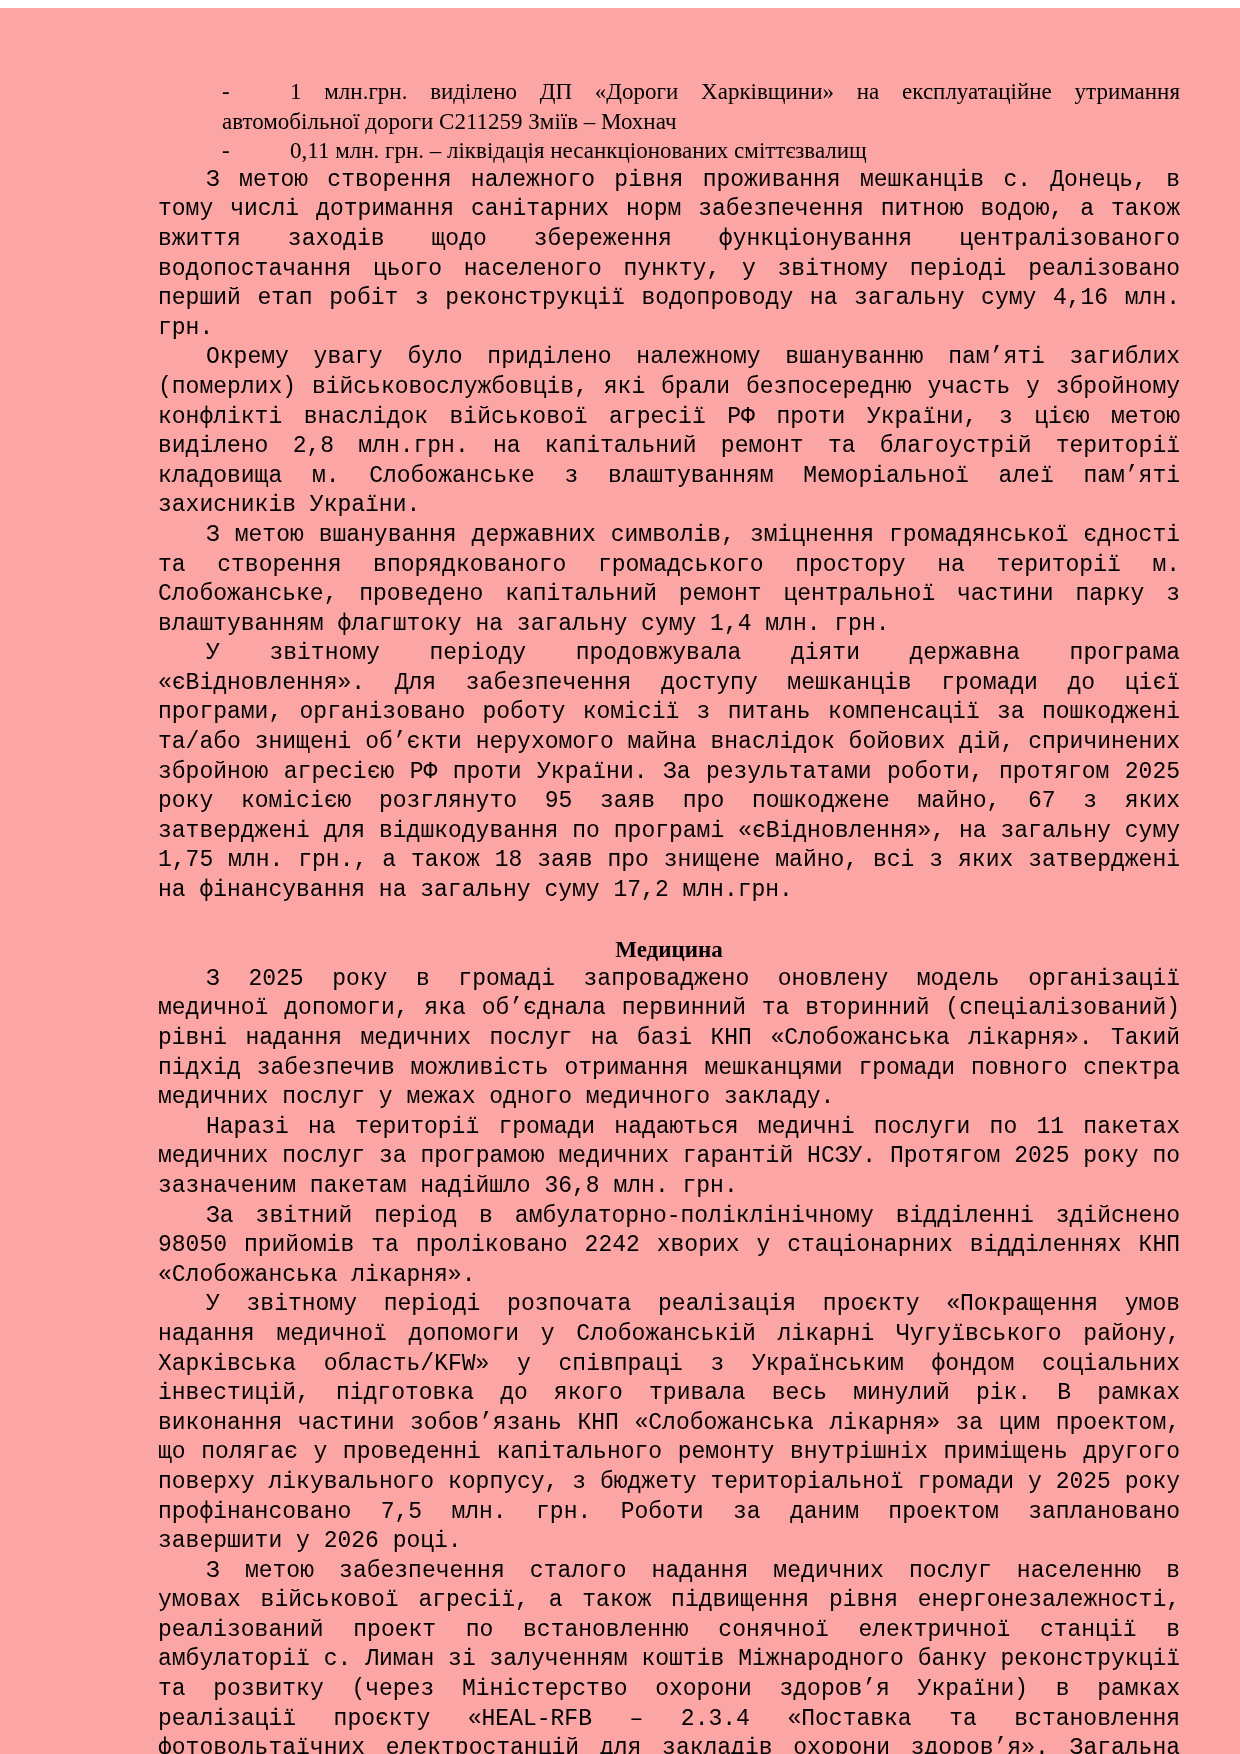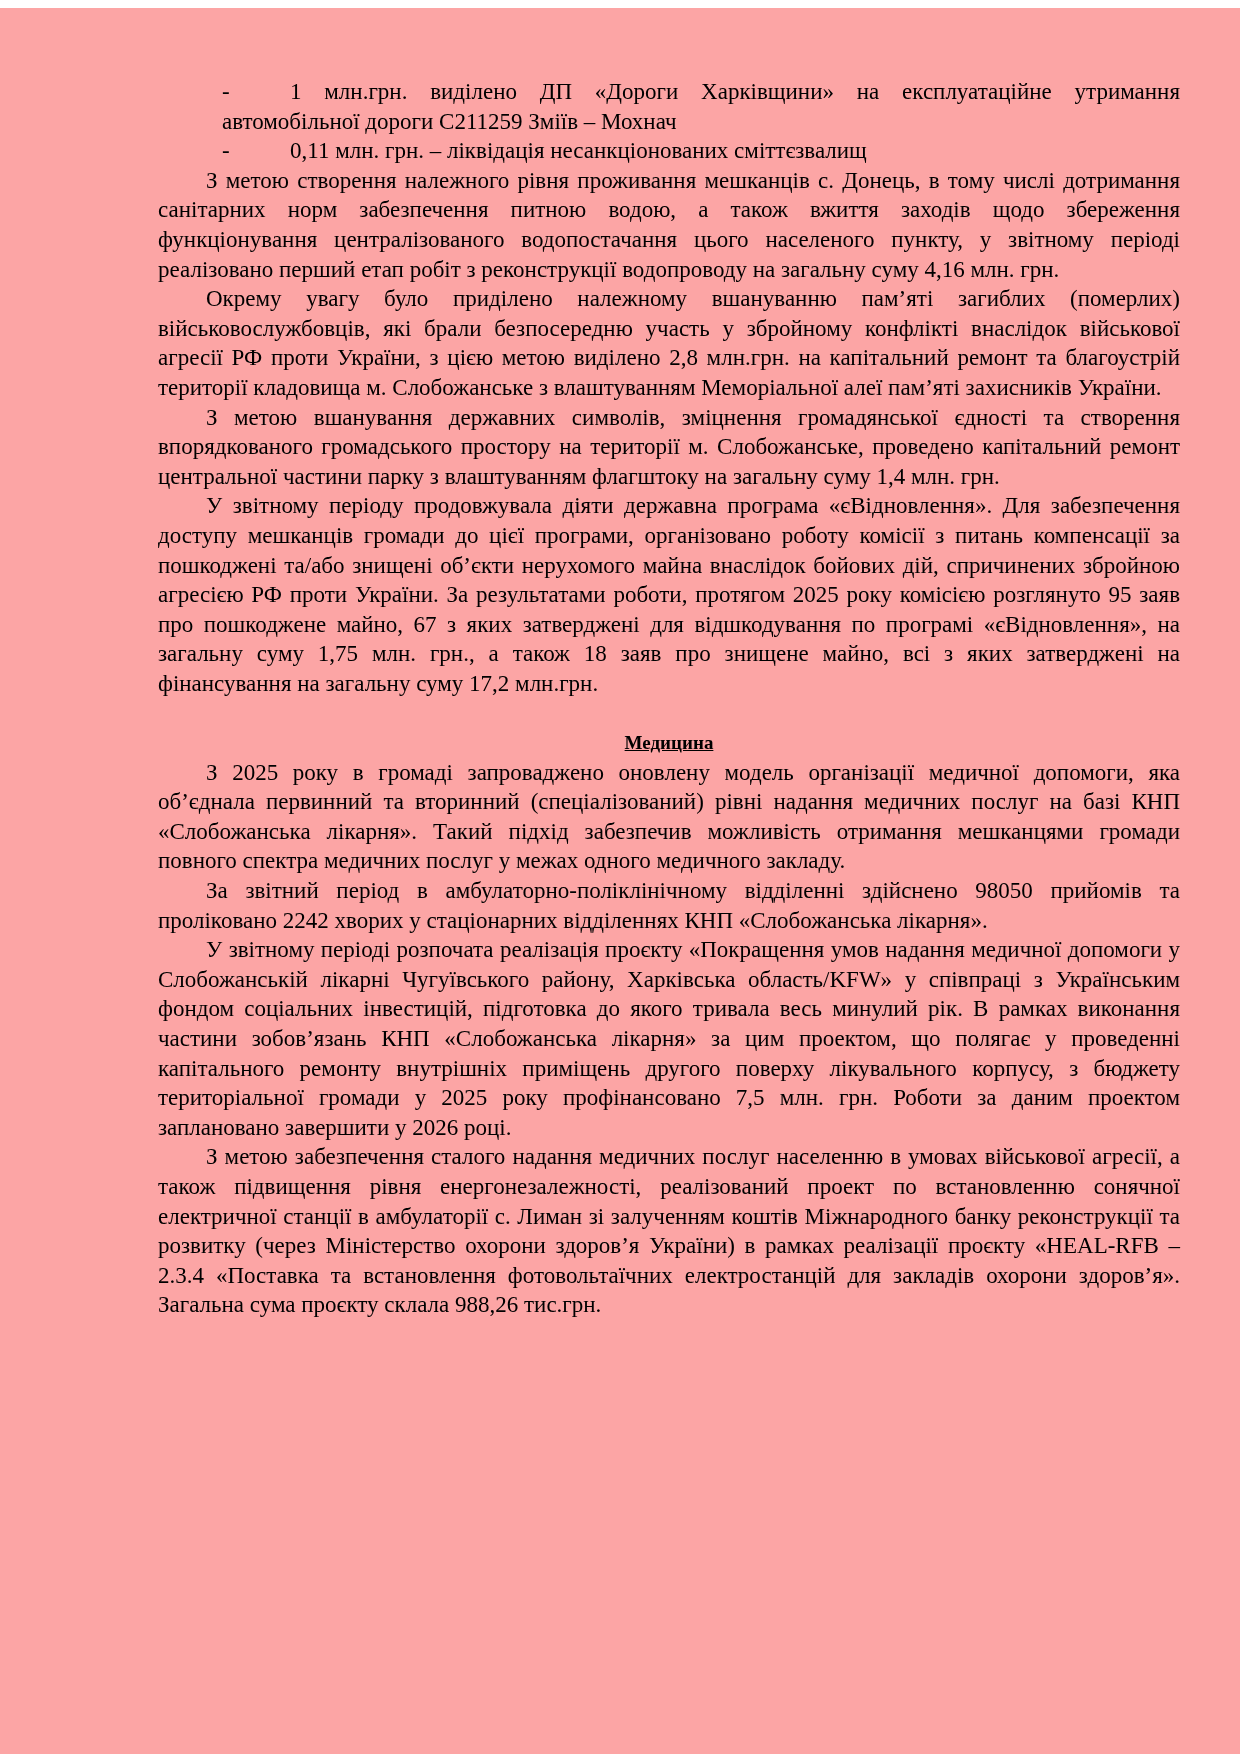--- a/index.html
+++ b/index.html
@@ -13,28 +13,27 @@
     font-family: "Liberation Serif", "DejaVu Serif", serif;
     font-size: 23px;
     line-height: 29.6px;
     box-sizing: border-box;
     padding: 69px 60px 40px 158px;
     overflow: hidden;
   }
   p { margin: 0; text-align: justify; }
   .bullet { margin-left: 64px; }
   .bullet .marker { display: inline-block; width: 68px; }
-  .para { text-indent: 48px; }
+  .para { text-indent: 48px; font-family: Liberation Mono, monospace; }
   .heading {
     margin: 29.6px 0 0 0;
-    font-size: 19px;
+    font-size: 23px;
     line-height: 29.6px;
     font-weight: bold;
     text-align: center;
-    text-decoration: underline;
   }
 </style>
 </head>
 <body>
 
 <div class="page">
 
   <p class="bullet">
     <span class="marker">-</span><span>1 млн.грн. виділено ДП «Дороги Харківщини» на експлуатаційне утримання автомобільної дороги С211259 Зміїв – Мохнач</span>
   </p>
@@ -43,17 +42,18 @@
   </p>
 
   <p class="para">З метою створення належного рівня проживання мешканців с. Донець, в тому числі дотримання санітарних норм забезпечення питною водою, а також вжиття заходів щодо збереження функціонування централізованого водопостачання цього населеного пункту, у звітному періоді реалізовано перший етап робіт з реконструкції водопроводу на загальну суму 4,16 млн. грн.</p>
   <p class="para">Окрему увагу було приділено належному вшануванню пам’яті загиблих (померлих) військовослужбовців, які брали безпосередню участь у збройному конфлікті внаслідок військової агресії РФ проти України, з цією метою виділено 2,8 млн.грн. на капітальний ремонт та благоустрій території кладовища м. Слобожанське з влаштуванням Меморіальної алеї пам’яті захисників України.</p>
   <p class="para">З метою вшанування державних символів, зміцнення громадянської єдності та створення впорядкованого громадського простору на території м. Слобожанське, проведено капітальний ремонт центральної частини парку з влаштуванням флагштоку на загальну суму 1,4 млн. грн.</p>
   <p class="para">У звітному періоду продовжувала діяти державна програма «єВідновлення». Для забезпечення доступу мешканців громади до цієї програми, організовано роботу комісії з питань компенсації за пошкоджені та/або знищені об’єкти нерухомого майна внаслідок бойових дій, спричинених збройною агресією РФ проти України. За результатами роботи, протягом 2025 року комісією розглянуто 95 заяв про пошкоджене майно, 67 з яких затверджені для відшкодування по програмі «єВідновлення», на загальну суму 1,75 млн. грн., а також 18 заяв про знищене майно, всі з яких затверджені на фінансування на загальну суму 17,2 млн.грн.</p>
 
   <h3 class="heading">Медицина</h3>
 
   <p class="para">З 2025 року в громаді запроваджено оновлену модель організації медичної допомоги, яка об’єднала первинний та вторинний (спеціалізований) рівні надання медичних послуг на базі КНП «Слобожанська лікарня». Такий підхід забезпечив можливість отримання мешканцями громади повного спектра медичних послуг у межах одного медичного закладу.</p>
+  <p class="para">Наразі на території громади надаються медичні послуги по 11 пакетах медичних послуг за програмою медичних гарантій НСЗУ. Протягом 2025 року по зазначеним пакетам надійшло 36,8 млн. грн.</p>
   <p class="para">За звітний період в амбулаторно-поліклінічному відділенні здійснено 98050 прийомів та проліковано 2242 хворих у стаціонарних відділеннях КНП «Слобожанська лікарня».</p>
   <p class="para">У звітному періоді розпочата реалізація проєкту «Покращення умов надання медичної допомоги у Слобожанській лікарні Чугуївського району, Харківська область/KFW» у співпраці з Українським фондом соціальних інвестицій, підготовка до якого тривала весь минулий рік. В рамках виконання частини зобов’язань КНП «Слобожанська лікарня» за цим проектом, що полягає у проведенні капітального ремонту внутрішніх приміщень другого поверху лікувального корпусу, з бюджету територіальної громади у 2025 року профінансовано 7,5 млн. грн. Роботи за даним проектом заплановано завершити у 2026 році.</p>
   <p class="para">З метою забезпечення сталого надання медичних послуг населенню в умовах військової агресії, а також підвищення рівня енергонезалежності, реалізований проект по встановленню сонячної електричної станції в амбулаторії с. Лиман зі залученням коштів Міжнародного банку реконструкції та розвитку (через Міністерство охорони здоров’я України) в рамках реалізації проєкту «HEAL-RFB – 2.3.4 «Поставка та встановлення фотовольтаїчних електростанцій для закладів охорони здоров’я». Загальна сума проєкту склала 988,26 тис.грн.</p>
 
 </div>
 
 </body></html>

